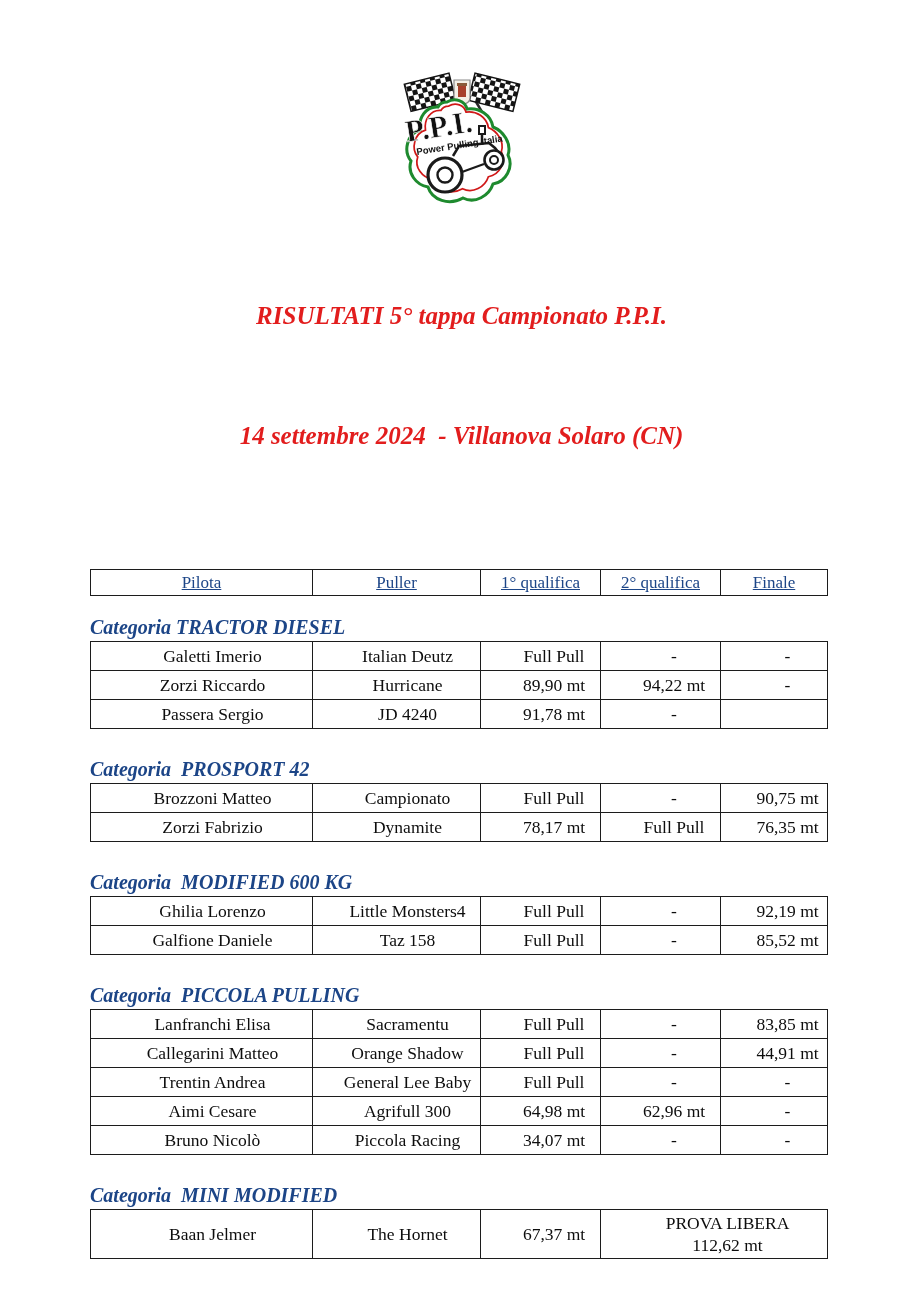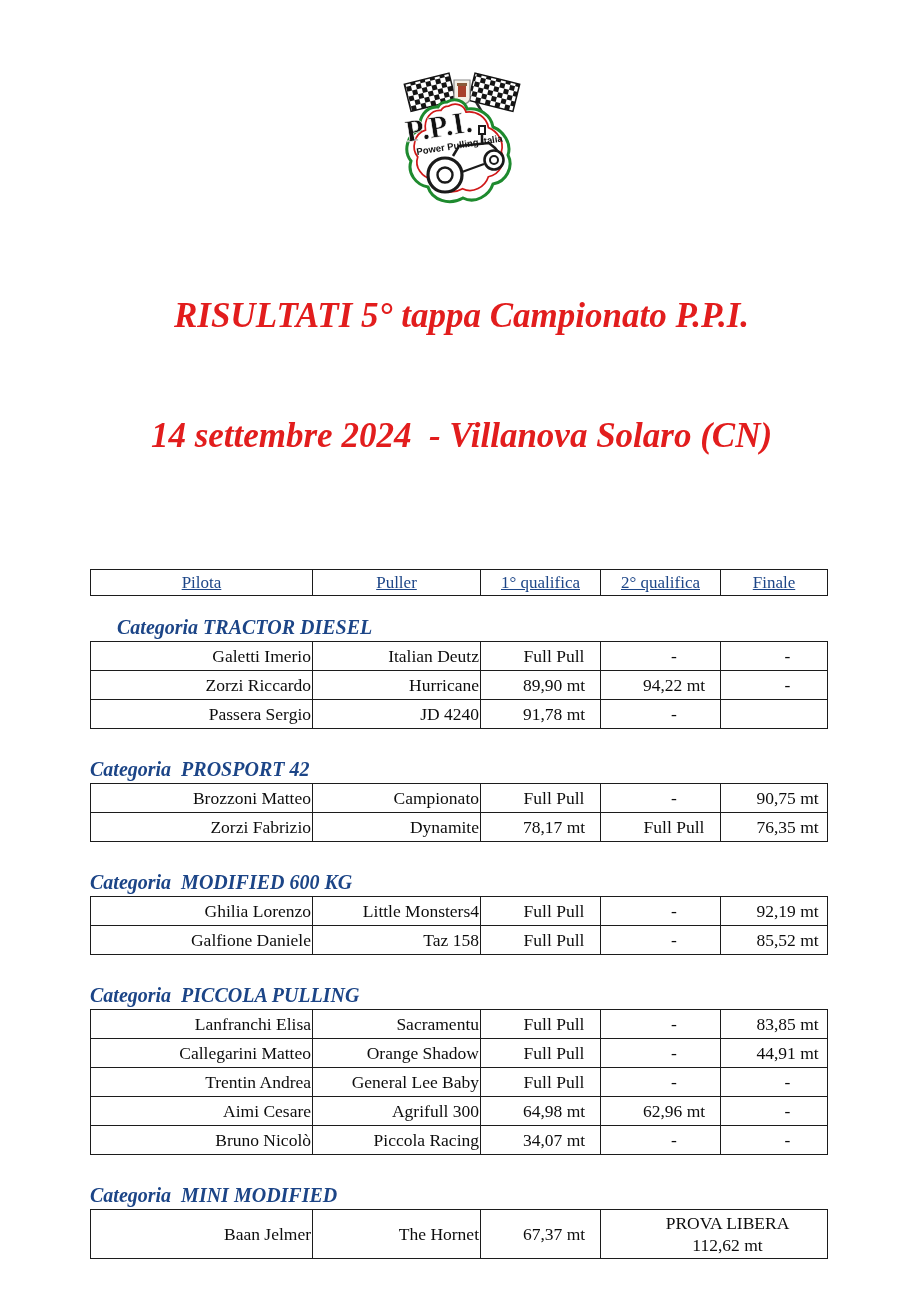--- a/index.html
+++ b/index.html
@@ -17,21 +17,21 @@
     margin: 56px auto 4px auto;
     width: 138px;
     height: 154px;
   }
   .doc-title {
     margin: 6px 0 0 0;
     text-align: center;
     color: #e21d1d;
     font-weight: bold;
     font-style: italic;
-    font-size: 35px;
+    font-size: 25px;
     line-height: 40px;
     white-space: pre-wrap;
   }
   .content { margin-left: 90px; width: 737px; }
   table { border-collapse: collapse; table-layout: fixed; width: 737px; }
   td { border: 1.5px solid #1c1c1c; font-size: 17.5px; color: #0d0d0d; overflow: hidden; }
   .header-table { margin-top: 33px; }
   .header-table td {
     height: 23px;
     text-align: center;
@@ -41,24 +41,24 @@
   }
   .cat-heading {
     margin: 29px 0 3px 0;
     color: #1c4587;
     font-weight: bold;
     font-style: italic;
     font-size: 20px;
     line-height: 22px;
     white-space: pre-wrap;
   }
-  .category:first-child .cat-heading { margin-top: 20px; margin-left: 27px; }
+  .category:first-child .cat-heading { margin-top: 20px; }
   .results-table td { height: 26px; }
   .results-table.tall td { height: 46px; }
-  td.left { text-align: right; padding-left: 23px; }
+  td.left { text-align: center; padding-left: 23px; }
   td.center { text-align: center; line-height: 22px; padding-left: 28px; }
 </style>
 </head>
 <body>
 
 <div class="page">
 
   <svg class="logo" viewBox="0 0 138 154">
     <defs>
       <pattern id="chk" width="10" height="10" patternUnits="userSpaceOnUse">

